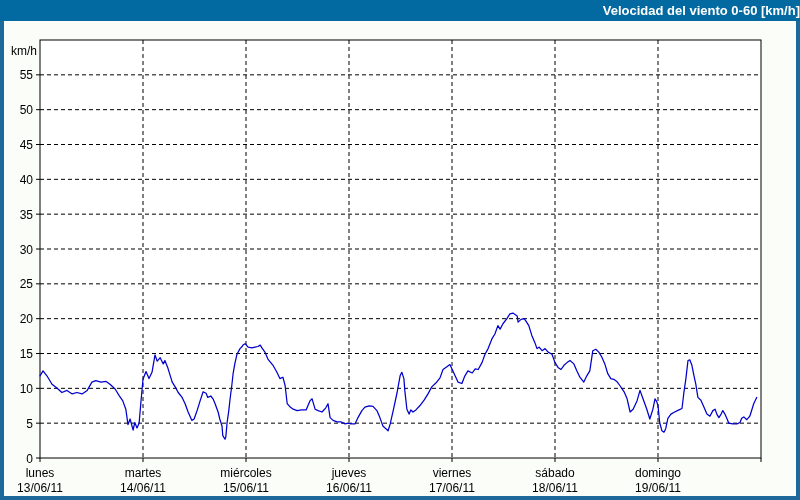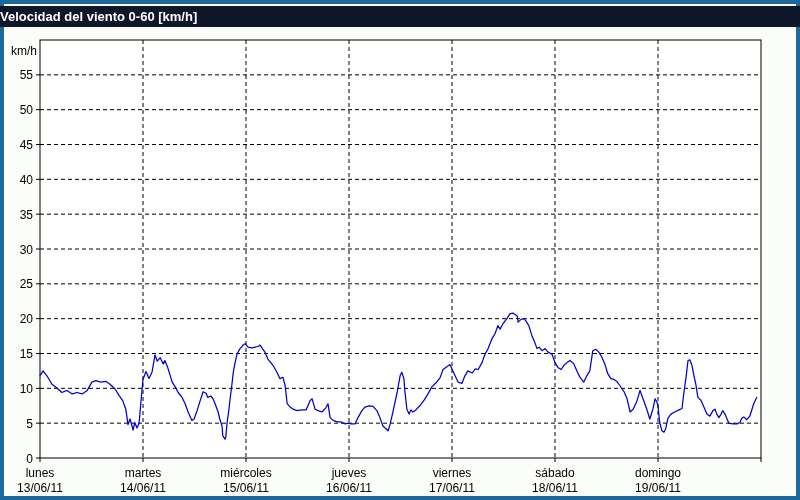--- a/index.html
+++ b/index.html
@@ -8,22 +8,22 @@
     background:#fbfdf8;
     font-family:"Liberation Sans", sans-serif;
     overflow:hidden;
   }
   .frame{
     position:absolute;left:0;top:0;width:792px;height:492px;
     border:4px solid #1e699b;
   }
   .titlebar{
     position:absolute;left:0;top:0;width:800px;height:21px;
-    background:#0f172a;
-    display:flex;align-items:center;justify-content:flex-start;margin-top:6px;
+    background:#0369a1;
+    display:flex;align-items:center;justify-content:flex-end;
   }
   .titlebar span{
     color:#ffffff;font-size:13px;font-weight:bold;
     letter-spacing:0px;
   }
   #chart-svg{position:absolute;left:0;top:0;}
   #chart-svg text{
     font-family:"Liberation Sans", sans-serif;
     font-size:12px;fill:#000000;
   }

